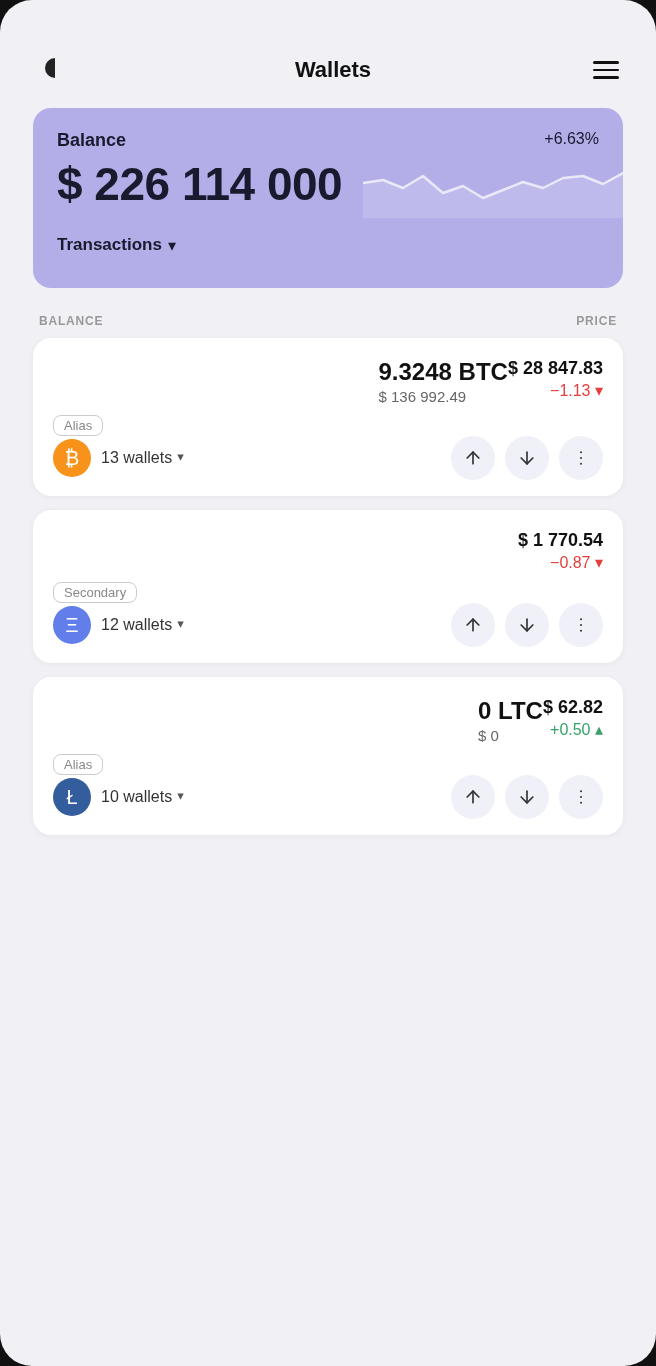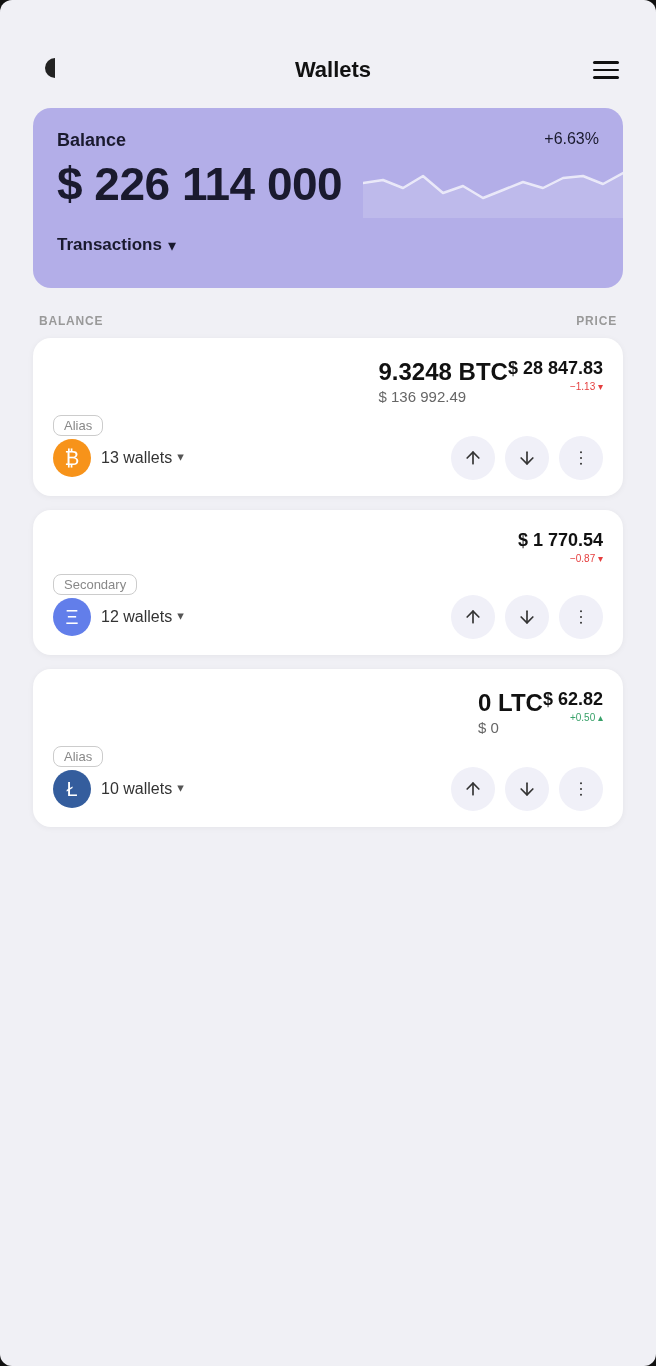--- a/index.html
+++ b/index.html
@@ -8,21 +8,21 @@
       display: flex;
       justify-content: center;
       align-items: center;
       min-height: 100vh;
       font-family: -apple-system, BlinkMacSystemFont, 'Segoe UI', sans-serif;
     }
     .phone-frame {
       width: 656px;
       height: 1366px;
       background: #f0f0f5;
-      border-radius: 12px;
+      border-radius: 32px;
       overflow: hidden;
       position: relative;
       display: flex;
       flex-direction: column;
       align-items: center;
       padding: 40px 0 40px 0;
     }
     .app-container {
       width: 590px;
       height: 100%;
@@ -193,21 +193,21 @@
       color: #666;
       margin-top: 2px;
     }
     .asset-price {
       font-size: 18px;
       font-weight: 600;
       color: #111;
       text-align: right;
     }
     .asset-change {
-      font-size: 10px;
+      font-size: 16px;
       font-weight: 500;
       text-align: right;
       margin-top: 2px;
     }
     .asset-change.negative { color: #e53e3e; }
     .asset-change.positive { color: #38a169; }
     .alias-badge {
       display: inline-block;
       border: 1.5px solid #ccc;
       border-radius: 8px;

